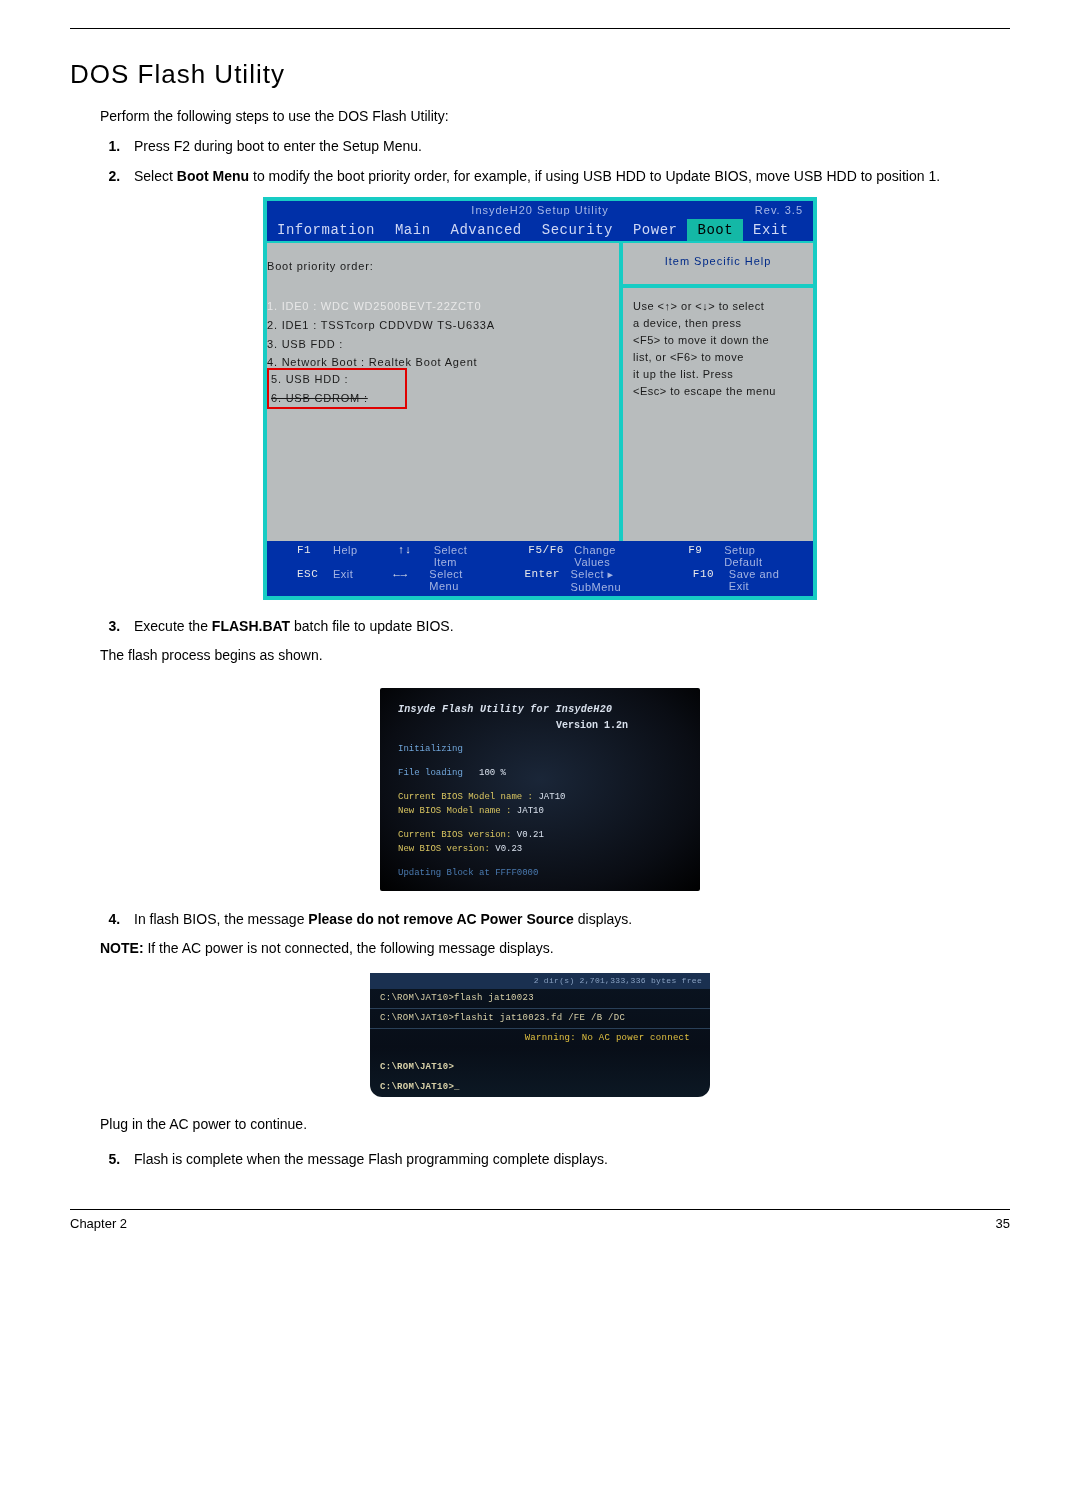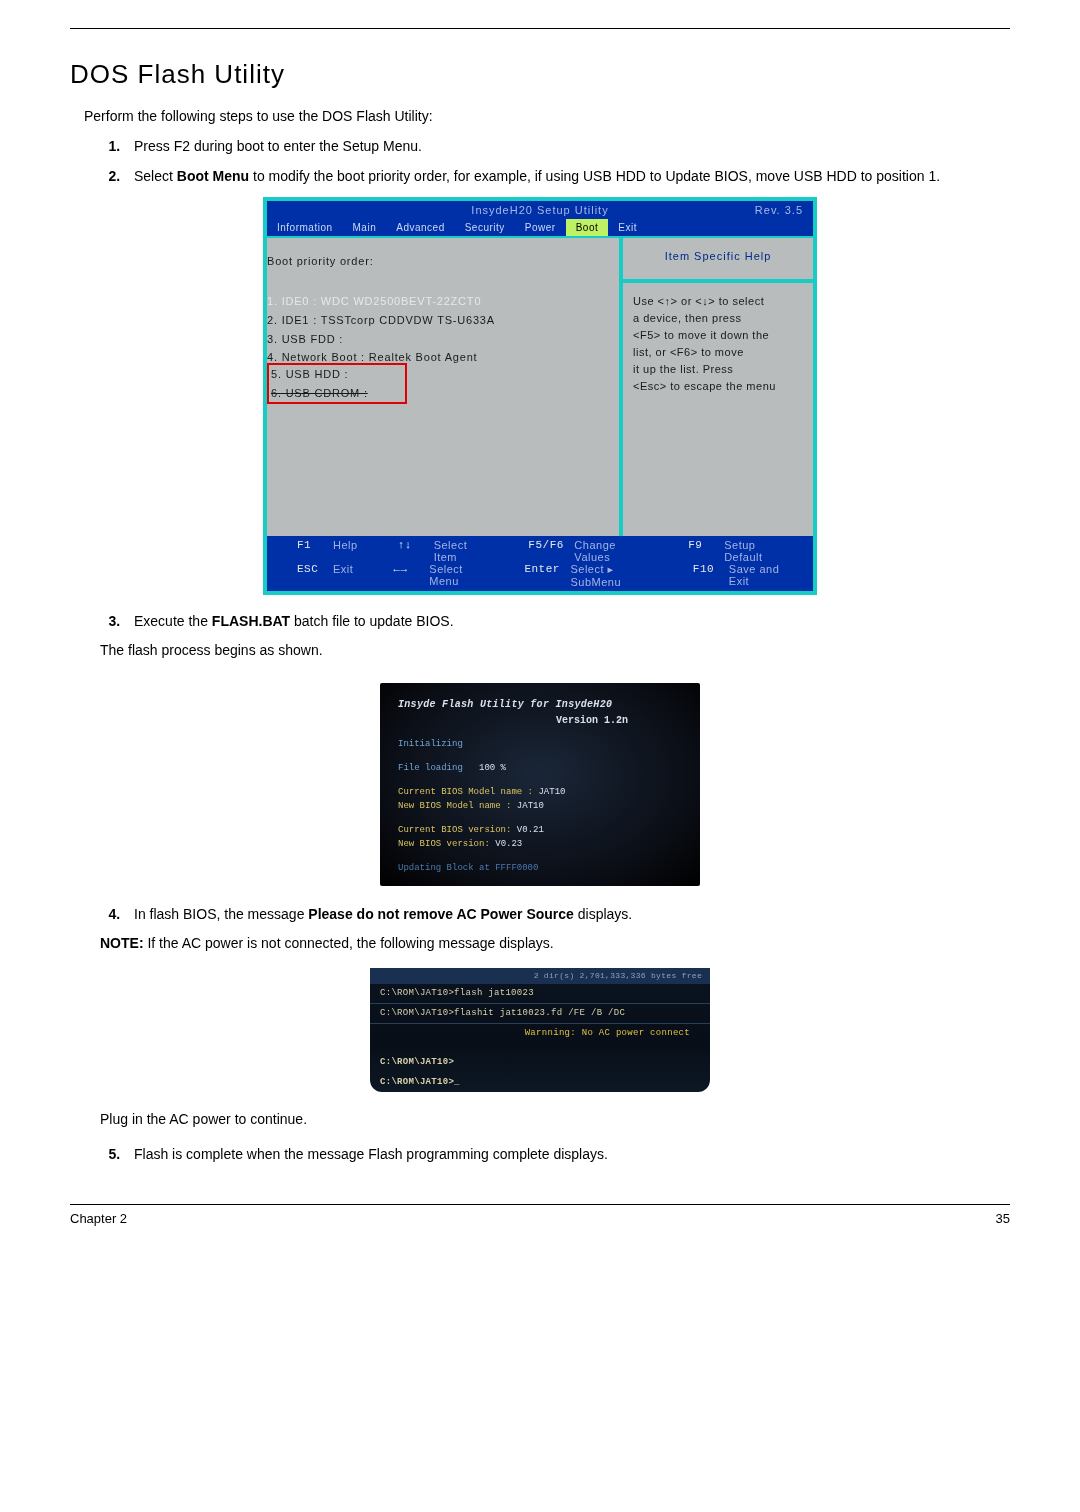--- a/index.html
+++ b/index.html
@@ -13,21 +13,21 @@
     padding: 28px 70px 20px 70px;
   }
   .top-rule { border-top: 1px solid #000; margin-bottom: 30px; }
   h1.page-title {
     font-family: Arial, sans-serif;
     font-size: 26px;
     font-weight: normal;
     letter-spacing: 1px;
     margin-bottom: 18px;
   }
-  .intro { margin: 0 0 12px 14px; }
+  .intro { margin: 0 0 12px 30px; }
   ol.steps { margin-left: 54px; }
   ol.steps > li { margin-bottom: 10px; padding-left: 10px; line-height: 1.45; }
   ol.steps > li::marker { font-weight: bold; }
   .flow-text { margin: 8px 0 14px 30px; line-height: 1.4; }
   .bold { font-weight: bold; }
 
   
   .bios-wrap { margin: 8px auto 16px auto; width: 554px; }
   .bios {
     width: 554px;
@@ -39,26 +39,27 @@
     color: #a7b8e8;
     display: flex;
     justify-content: space-between;
     font-size: 11px;
     letter-spacing: 1px;
     padding: 3px 10px;
   }
   .bios-tabs {
     background: #0030a8;
     display: flex;
-    font-size: 10px;
+    font-size: 14px;
     color: #cfd8f5;
     letter-spacing: 0.5px;
+    font-family: Liberation Mono, monospace;
   }
   .bios-tab { padding: 3px 10px; }
-  .bios-tab.active { background: #bef264; color: #000; }
+  .bios-tab.active { background: #14b8a6; color: #000; }
   .bios-body {
     background: #b8bcbd;
     display: flex;
     min-height: 300px;
     border-top: 2px solid #17ccc4;
   }
   .bios-left {
     flex: 1;
     padding: 14px 0;
     font-size: 11px;

